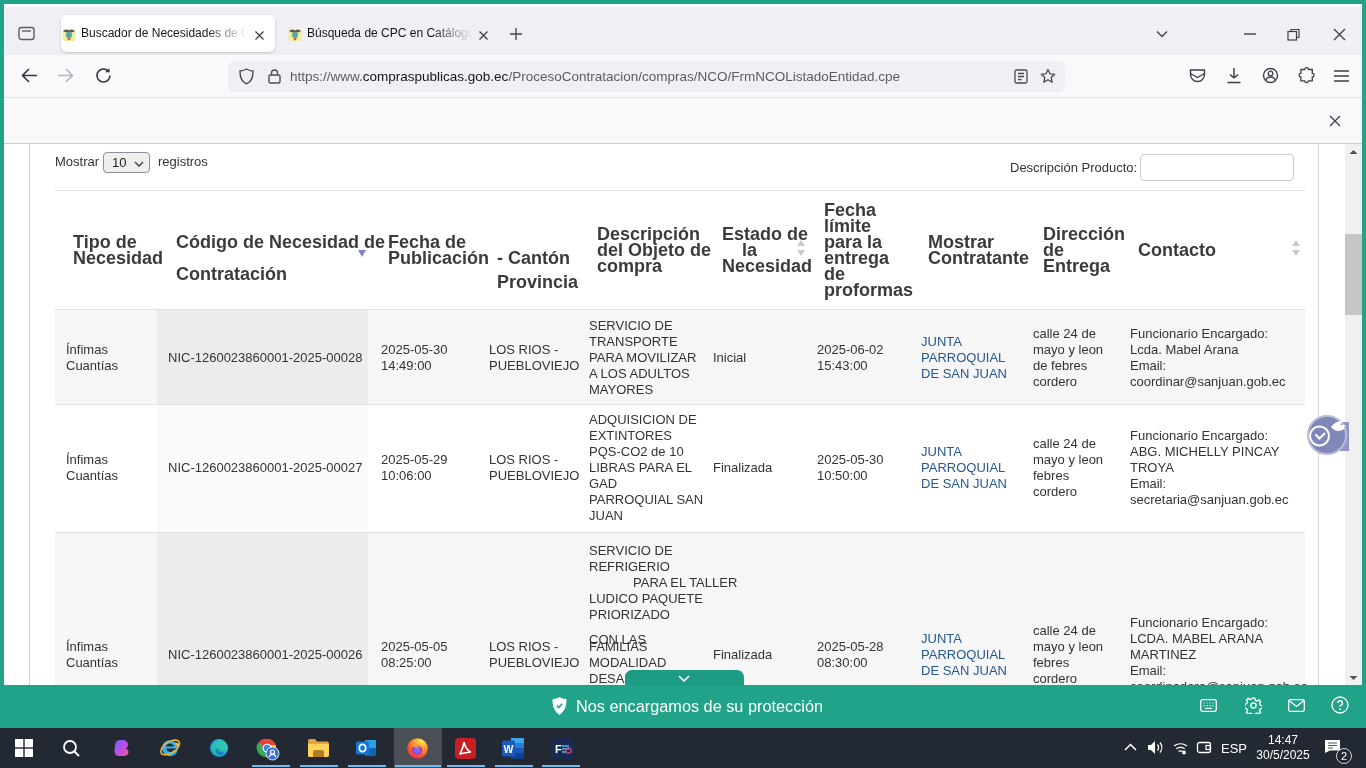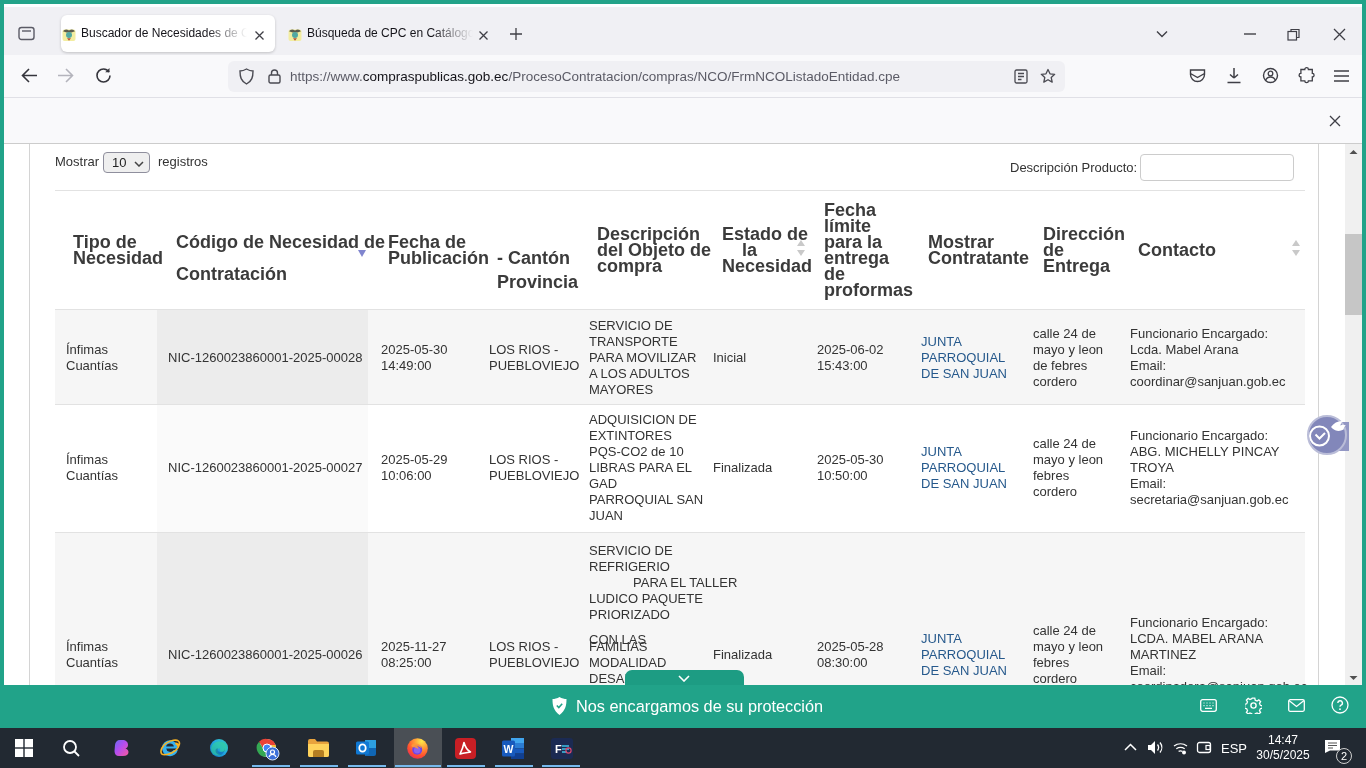--- a/index.html
+++ b/index.html
@@ -157,21 +157,21 @@
   <div class="t" style="left:1029px;top:340px;">cordero</div>
   <div class="t" style="left:1126px;top:284px;">Funcionario Encargado:</div>
   <div class="t" style="left:1126px;top:300px;">ABG. MICHELLY PINCAY</div>
   <div class="t" style="left:1126px;top:316px;">TROYA</div>
   <div class="t" style="left:1126px;top:332px;">Email:</div>
   <div class="t" style="left:1126px;top:348px;">secretaria@sanjuan.gob.ec</div>
 
   <div class="t" style="left:62px;top:495px;">Ínfimas</div>
   <div class="t" style="left:62px;top:511px;">Cuantías</div>
   <div class="t" style="left:164px;top:503px;">NIC-1260023860001-2025-00026</div>
-  <div class="t" style="left:377px;top:495px;">2025-11-27</div>
+  <div class="t" style="left:377px;top:495px;">2025-05-05</div>
   <div class="t" style="left:377px;top:511px;">08:25:00</div>
   <div class="t" style="left:485px;top:495px;">LOS RIOS -</div>
   <div class="t" style="left:485px;top:511px;">PUEBLOVIEJO</div>
   <div class="t" style="left:585px;top:399px;">SERVICIO DE</div>
   <div class="t" style="left:585px;top:415px;">REFRIGERIO</div>
   <div class="t" style="left:585px;top:431px;margin-left:44px;">PARA EL TALLER</div>
   <div class="t" style="left:585px;top:447px;">LUDICO PAQUETE</div>
   <div class="t" style="left:585px;top:463px;">PRIORIZADO</div>
   <div class="t" style="left:585px;top:479px;margin-top:9px;">CON LAS</div>
   <div class="t" style="left:585px;top:495px;">FAMILIAS</div>

